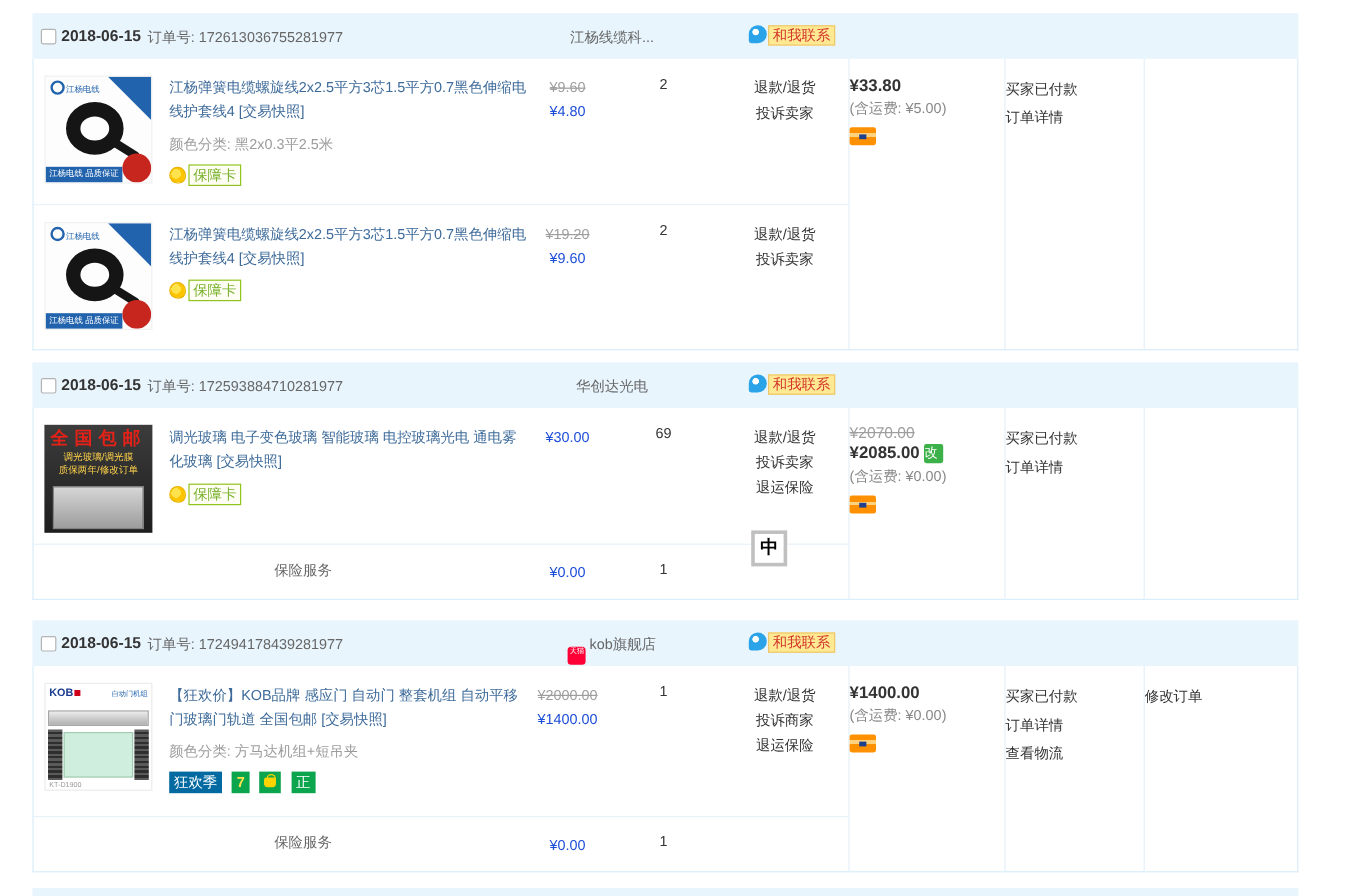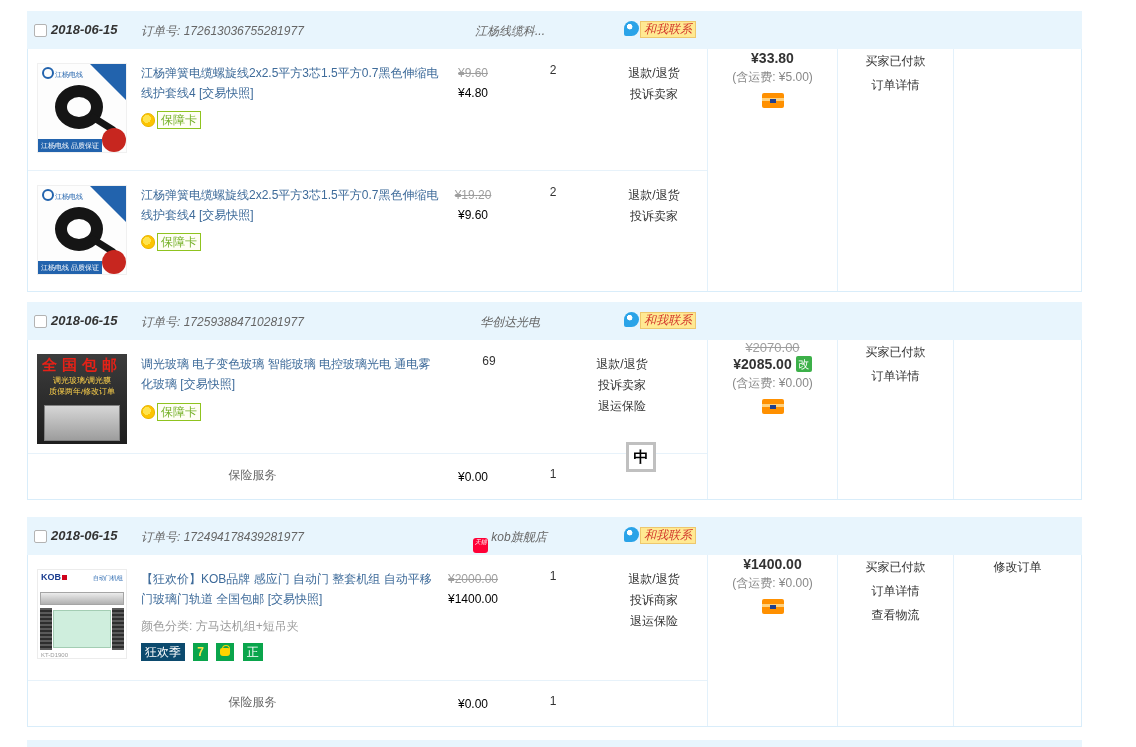--- a/index.html
+++ b/index.html
@@ -1,59 +1,59 @@
 <!DOCTYPE html>
 <html><head>
 <meta charset="utf-8">
 <style>
   * { box-sizing: border-box; margin: 0; padding: 0; }
   html,body { width:1136px; height:747px; background:#fff; overflow:hidden;
     font-family:"Liberation Sans", sans-serif; font-size:12px; color:#333; }
   .wrap { position:absolute; top:11px; left:27px; width:1055px; }
 
   
-  .order-header { position:relative; height:38px; background:#e8f5fd;font-style:italic; }
+  .order-header { position:relative; height:38px; background:#e8f5fd; }
   .chk { position:absolute; left:7px; top:13px; width:13px; height:13px;
     background:#fff; border:1px solid #b3b3b3; border-radius:2px; }
   .odate { position:absolute; left:24px; top:11px; font-size:13px; font-weight:bold; color:#333; }
-  .ono { position:absolute; left:114px; top:12px; color:#666; }
+  .ono { position:absolute; left:96px; top:12px; color:#666; }
   .seller { position:absolute; left:418px; top:12px; width:130px; text-align:center;
     color:#666; cursor:pointer; white-space:nowrap; }
   .tmall-ic { display:inline-block; width:15px; height:15px; background:#ff0036; border-radius:3px;
     color:#fff; font-size:6px; line-height:7px; text-align:center; vertical-align:-3px; margin-right:3px; padding-top:1px;}
   .contact { position:absolute; left:597px; top:10px; cursor:pointer; white-space:nowrap; }
   .ww-ic { display:inline-block; width:15px; height:15px; border-radius:50% 50% 50% 2px;
     background:radial-gradient(circle at 38% 38%, #fff 0 2.5px, #2aa3e8 3px); vertical-align:-3px; margin-right:1px;}
   .contact-label { display:inline-block; background:#ffe992; border:1px solid #eec76d;
     color:#d2372c; height:17px; line-height:15px; padding:0 3px; }
 
   
   .order-body { display:flex; background:#fff; border:1px solid #d9edfa; border-top:none; }
   .left { width:679px; }
-  .col { border-left:1px solid #e3f1fb; text-align:center; }
+  .col { border-left:1px solid #e3f1fb; text-align:left; padding-top:13px; }
   .col-total { width:130px; }
   .col-status { width:116px; line-height:24px; }
   .col-ops { flex:1; line-height:24px; }
 
   .item-row { display:flex; padding:14px 0 0 9px; }
   .h121 { height:121px; } .h113 { height:113px; } .h125 { height:125px; }
   .bt { border-top:1px solid #e7f2fa; }
 
   .thumb { width:90px; height:90px; flex:none; position:relative; overflow:hidden; cursor:pointer; }
   .info { width:300px; margin-left:14px; }
   .title { display:block; color:#3e6b9a; line-height:20px; cursor:pointer; text-decoration:none; }
   .spec { color:#9c9c9c; margin-top:9px; }
   .badges { margin-top:8px; height:18px; }
 
   .pcol { width:64px; text-align:center; line-height:20px; }
   .qcol { width:96px; text-align:center; }
   .acol { flex:1; text-align:center; line-height:21px; }
   .acol a { display:block; color:#333; text-decoration:none; cursor:pointer; }
   .old { color:#9e9e9e; text-decoration:line-through; }
-  .cur { color:#000000; }
+  .cur { color:#1d4ed8; }
 
   .service-row { display:flex; height:46px; border-top:1px solid #e7f2fa; padding-top:13px; }
   .sname { width:413px; padding-left:36px; color:#666;text-align:center; }
 
   
   .tot-old { color:#9e9e9e; text-decoration:line-through; font-size:13px; }
   .tot-amt { font-size:14px; font-weight:bold; color:#333; margin-top:1px; }
   .gai { display:inline-block; width:16px; height:16px; background:#3cb049; color:#fff;
     font-size:11px; font-weight:normal; line-height:16px; border-radius:2px; margin-left:4px; vertical-align:1px;}
   .ship { color:#888; margin-top:3px; }
@@ -66,21 +66,21 @@
   
   .bk { display:inline-flex; align-items:center; height:18px; }
   .bk-ic { display:inline-block; width:14px; height:14px; margin-right:2px; border-radius:50% 50% 6px 50%;
     background:radial-gradient(circle at 40% 40%, #ffe34d 0 4px, #fdc400 4px); border:1px solid #e8b400; }
   .bk-box { display:inline-block; border:1px solid #8fc31f; color:#76b129; height:18px;
     line-height:16px; padding:0 3px; background:#fffef5; }
 
   
   .pb { display:inline-block; height:18px; line-height:18px; padding:0 4px; margin-right:5px;
     color:#fff; vertical-align:top; }
-  .pb-red { background:#0c4a6e; }
+  .pb-red { background:#0369a1; }
   .pb-green { background:#0aa54c; }
   .pb-seven { color:#ffe34d; font-weight:bold; }
   .pb-bag { width:18px; padding:0; position:relative; }
   .pb-bag i { position:absolute; left:4px; top:5px; width:10px; height:8px; background:#ffd400;
     border-radius:2px 2px 3px 3px; }
   .pb-bag i::before { content:""; position:absolute; left:2px; top:-3px; width:6px; height:4px;
     border:1.5px solid #ffd400; border-bottom:none; border-radius:4px 4px 0 0; }
 
   
   .t-cable { background:#fdfdfd; border:1px solid #f0f0f0; }
@@ -141,20 +141,21 @@
           <div class="thumb t-cable">
             <span class="cb-logo">江杨电线</span>
             <i class="cb-ribbon"></i>
             <i class="cb-coil"></i>
             <i class="cb-tail"></i>
             <span class="cb-foot">江杨电线 品质保证</span>
             <i class="cb-seal"></i>
           </div>
           <div class="info">
             <a class="title">江杨弹簧电缆螺旋线2x2.5平方3芯1.5平方0.7黑色伸缩电线护套线4 [交易快照]</a>
+            <div class="spec">颜色分类: 黑2x0.3平2.5米</div>
             <div class="badges"><span class="bk">
                   <i class="bk-ic"></i>
                   <span class="bk-box">保障卡</span>
                 </span></div>
           </div>
           <div class="pcol">
             <div class="old">¥9.60</div>
             <div class="cur">¥4.80</div>
           </div>
           <div class="qcol">2</div>
@@ -219,20 +220,23 @@
             <div class="gl-2">调光玻璃/调光膜</div>
             <div class="gl-3">质保两年/修改订单</div>
             <i class="gl-pane"></i>
           </div>
           <div class="info">
             <a class="title">调光玻璃 电子变色玻璃 智能玻璃 电控玻璃光电 通电雾化玻璃 [交易快照]</a>
             <div class="badges" style="margin-top:9px;"><span class="bk">
                   <i class="bk-ic"></i>
                   <span class="bk-box">保障卡</span>
                 </span></div>
+          </div>
+          <div class="pcol">
+            <div class="cur">¥30.00</div>
           </div>
           <div class="qcol">69</div>
           <div class="acol">
             <a>退款/退货</a>
             <a>投诉卖家</a>
             <a>退运保险</a>
           </div>
         </div>
         <div class="service-row">
           <span class="sname">保险服务</span>

